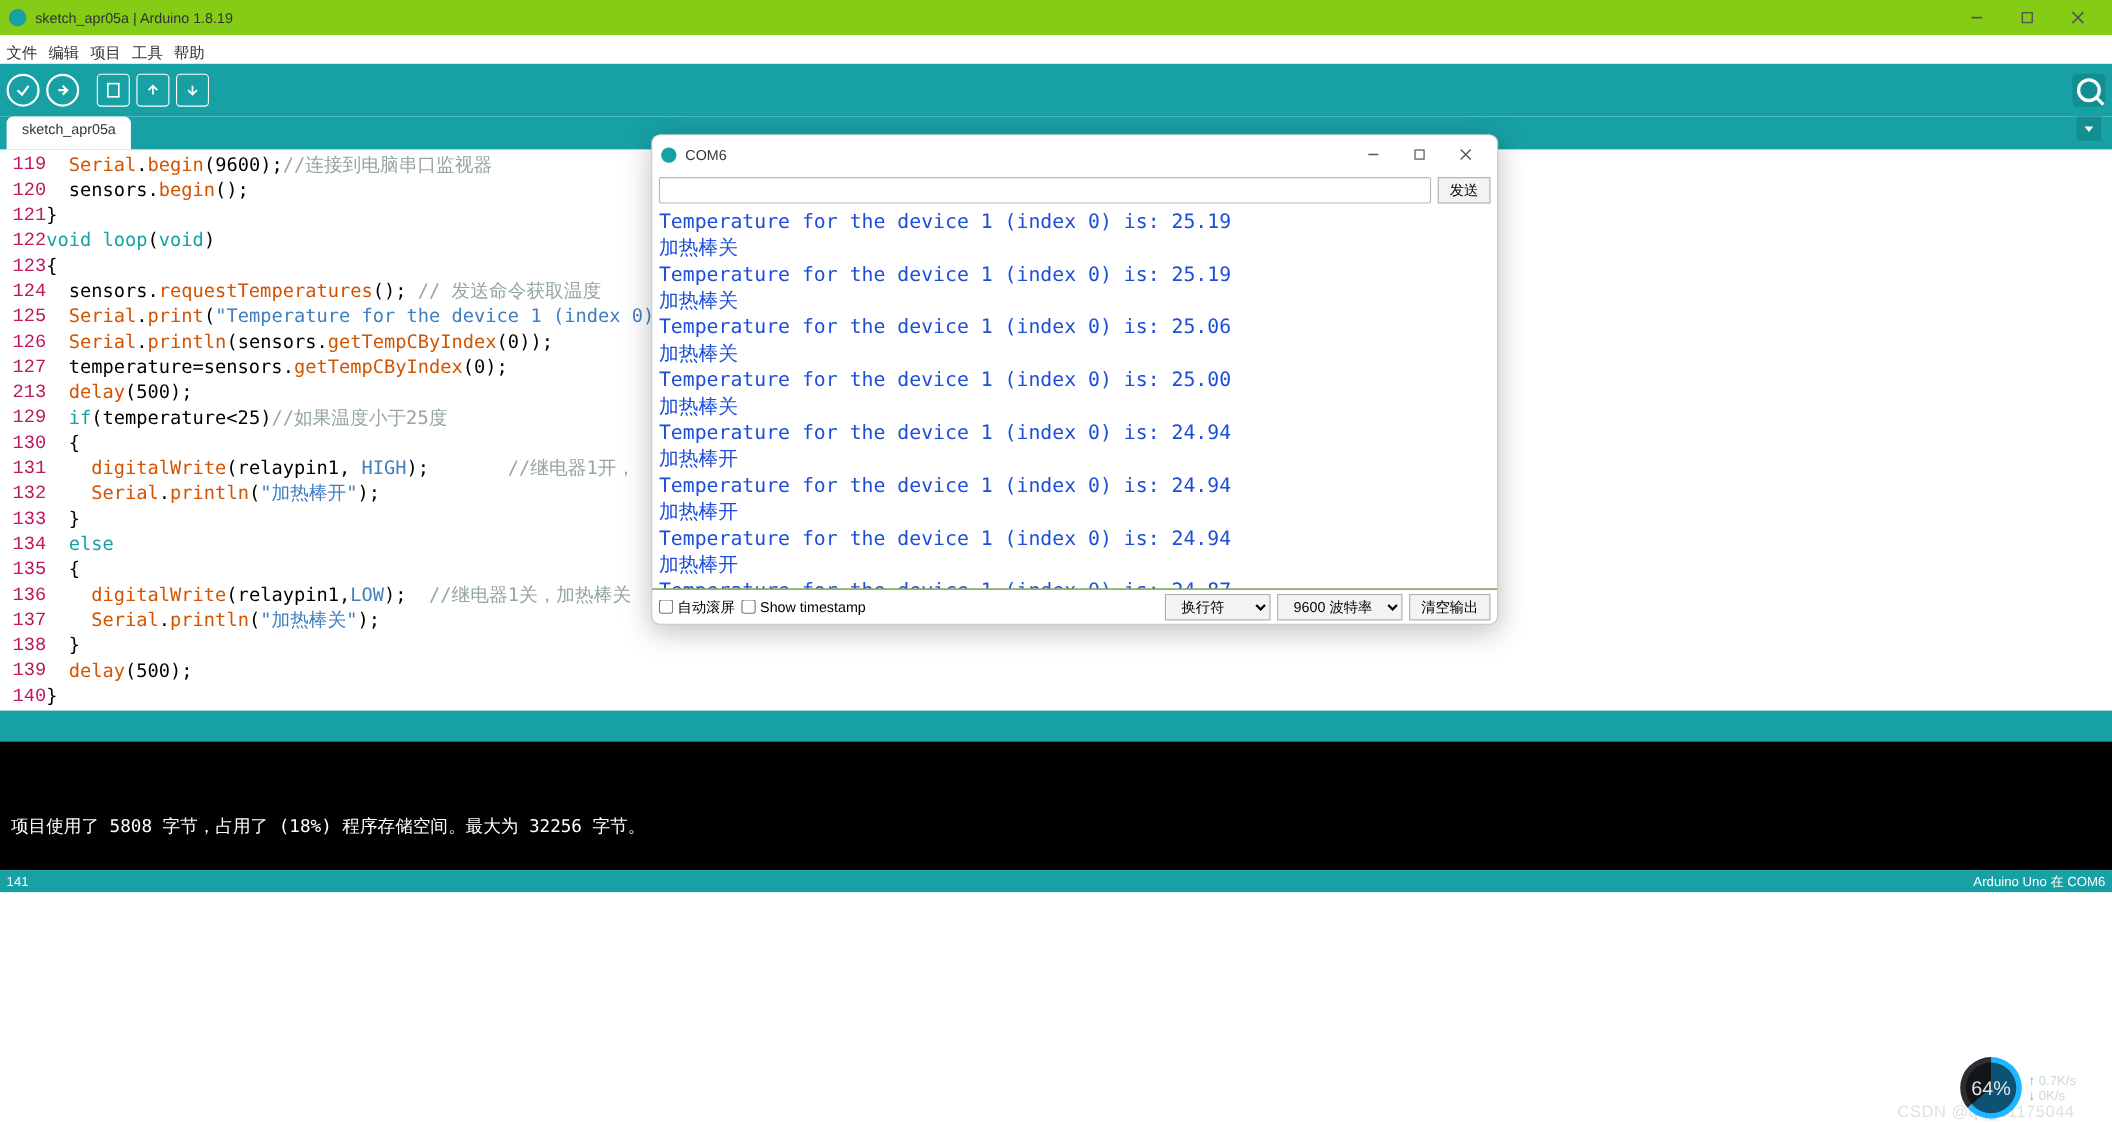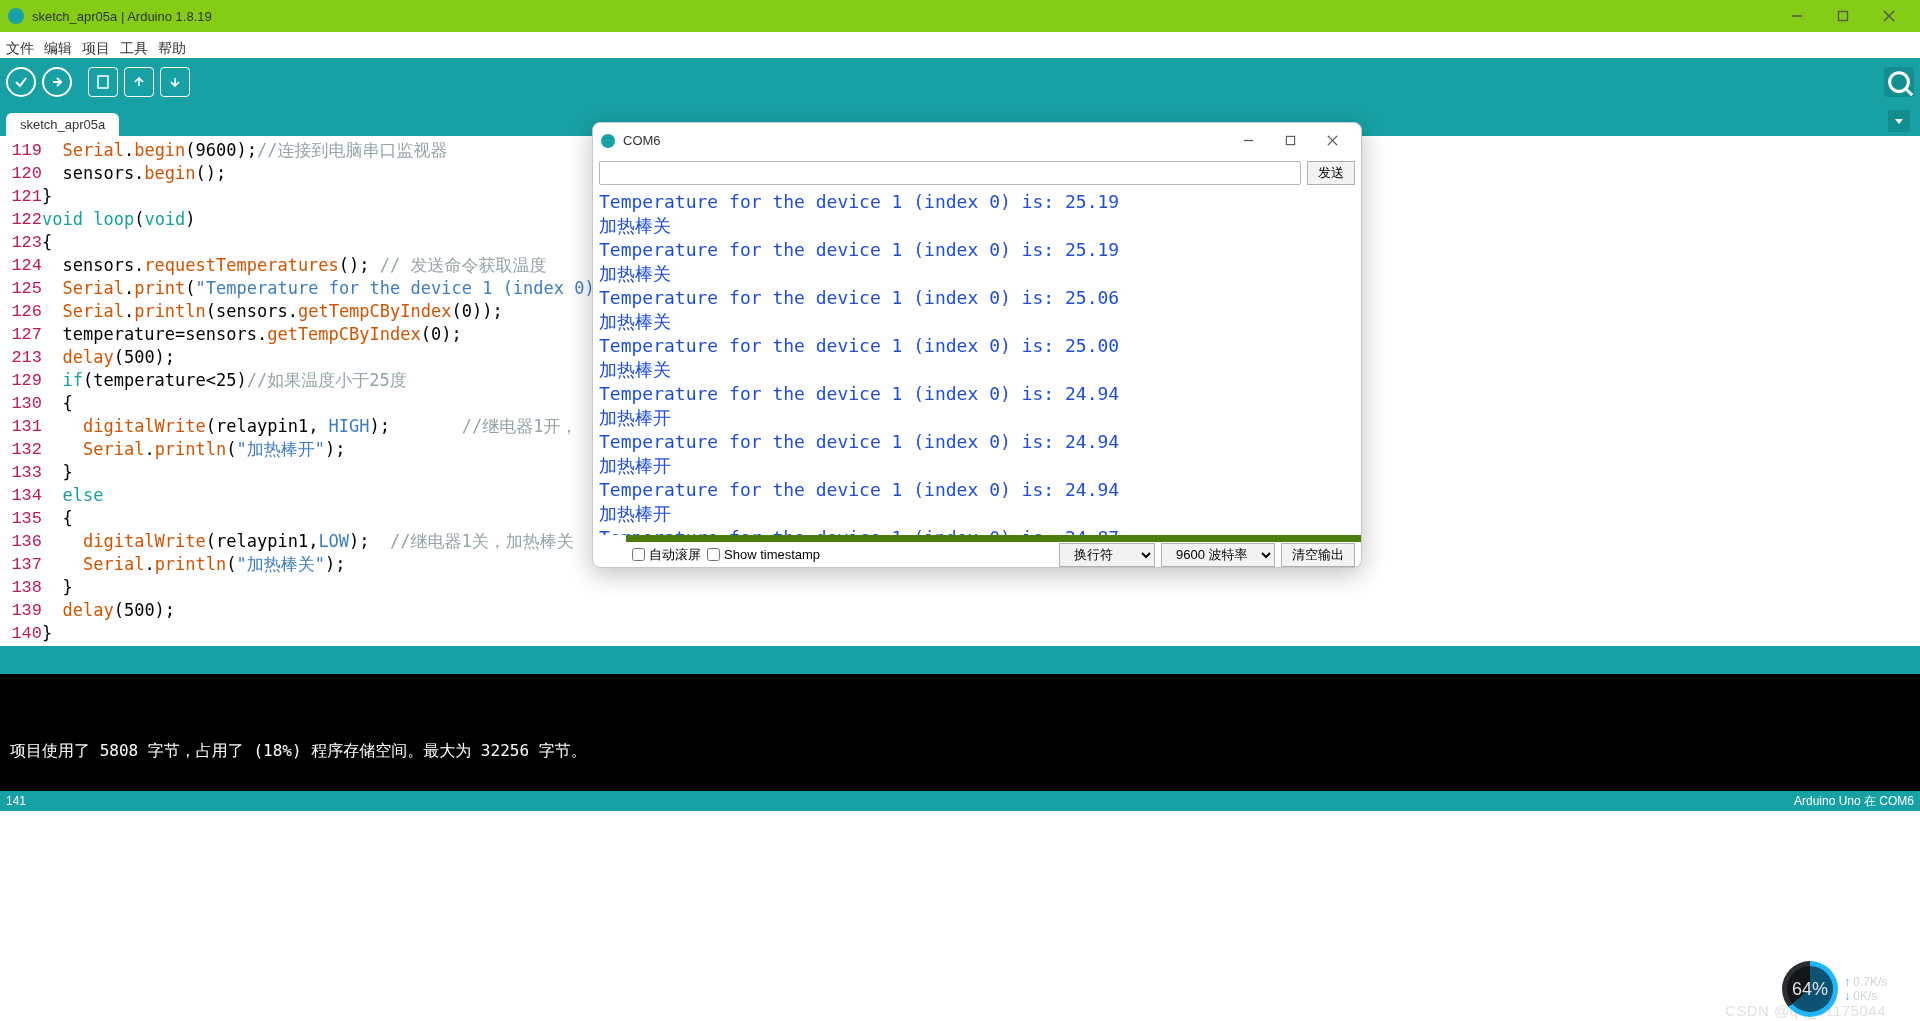--- a/index.html
+++ b/index.html
@@ -16,21 +16,21 @@
   .menubar span { margin-right:10px; }
 
   .toolbar { height:48px; background:#17a1a5; display:flex; align-items:center; padding:0 6px; }
   .tb-btn { width:30px; height:30px; border-radius:4px; margin-right:6px; display:flex; align-items:center; justify-content:center; background:#fff; color:#17a1a5; }
   .tb-btn.round { border-radius:50%; border:2px solid #fff; background:transparent; color:#fff; }
   .tb-btn.sq { border-radius:4px; border:1px solid #fff; background:transparent; color:#fff; }
   .tb-btn svg { width:16px; height:16px; }
   .toolbar .spacer { flex:1; }
   .tb-right { width:30px; height:30px; border-radius:4px; margin-left:6px; display:flex; align-items:center; justify-content:center; background:#128e91; color:#fff; }
 
-  .tabstrip { height:30px; background:#17a1a5; display:flex; align-items:flex-end; padding:0 6px;gap:44px; }
+  .tabstrip { height:30px; background:#17a1a5; display:flex; padding:0 6px;gap:44px; }
   .tab-chip { background:#fff; border-top-left-radius:6px; border-top-right-radius:6px; padding:4px 14px; font-size:13px; color:#333; }
   .tabstrip .spacer { flex:1; }
   .tab-arrow { width:22px; height:22px; margin:0 4px 4px 0; background:#128e91; display:flex; align-items:center; justify-content:center; color:#fff; }
 
   .editor { height:510px; background:#fff; overflow:hidden; display:flex; }
   .gutter { width:42px; text-align:right; color:#be185d; font-family:Liberation Mono, monospace; font-size:17px; line-height:23px; padding-top:3px; user-select:none; }
   .code { flex:1; font-family:Consolas,monospace; font-size:17px; line-height:23px; padding-top:3px; white-space:pre; }
   .k-orange { color:#d35400; font-weight:normal; }
   .k-teal   { color:#17a1a5; }
   .k-blue   { color:#3f7fbf; }
@@ -51,21 +51,21 @@
   .sw-title .spacer { flex:1; }
   .sw-ctrl { width:42px; height:30px; display:flex; align-items:center; justify-content:center; color:#555; }
   .sw-ctrl svg { width:11px; height:11px; }
 
   .sw-send { height:30px; display:flex; align-items:center; padding:4px 6px; gap:6px; }
   .sw-send input[type=text] { flex:1; height:24px; border:1px solid #b5b8ba; border-radius:2px; padding:0 4px; font-size:13px; }
   .sw-send button, .sw-bottom button, .sw-bottom select { height:24px; font-size:13px; border:1px solid #adb0b3; background:#f3f3f3; padding:0 10px; }
 
   .sw-output { flex:1; overflow:hidden; padding:2px 6px; font-family:Consolas,"Microsoft YaHei",monospace; font-size:18px; line-height:24px; color:#1d4ed8; white-space:pre; }
 
-  .sw-bottom { height:32px; border-top:7px solid #4d7c0f; display:flex; align-items:center; padding:0 6px; gap:6px; font-size:13px;margin-left:33px; }
+  .sw-bottom { height:32px; border-top:1px solid #4d7c0f; display:flex; align-items:center; padding:0 6px; gap:6px; font-size:13px; }
   .sw-bottom label { display:flex; align-items:center; gap:4px; }
   .sw-bottom .spacer { flex:1; }
   .sw-bottom select { min-width:96px; }
 
   
   .watermark-csdn { position:absolute; right:34px; bottom:2px; color:#d7d9db; font-size:15px; font-family:Arial,sans-serif; letter-spacing:.5px; opacity:.8; pointer-events:none; }
   .net-overlay { position:absolute; right:18px; bottom:2px; width:120px; height:60px; display:flex; align-items:center; pointer-events:none; }
   .gauge { position:relative; width:56px; height:56px; border-radius:50%; background:conic-gradient(#1fb6ff 0 230deg,#2b2f33 230deg 360deg); display:flex; align-items:center; justify-content:center; }
   .gauge::before { content:""; position:absolute; inset:5px; border-radius:50%; background:rgba(0,0,0,.55); }
   .gauge span { position:relative; color:#dfe4e7; font-size:18px; }

